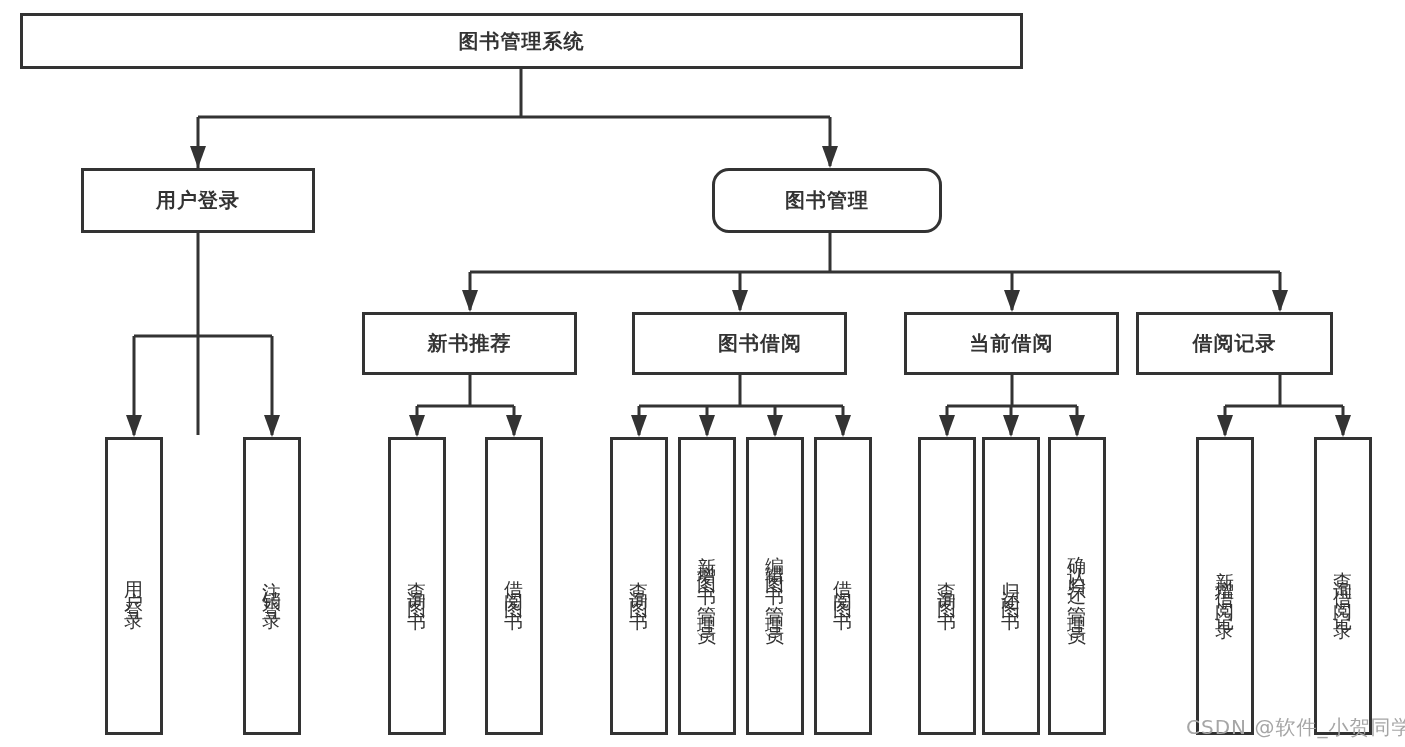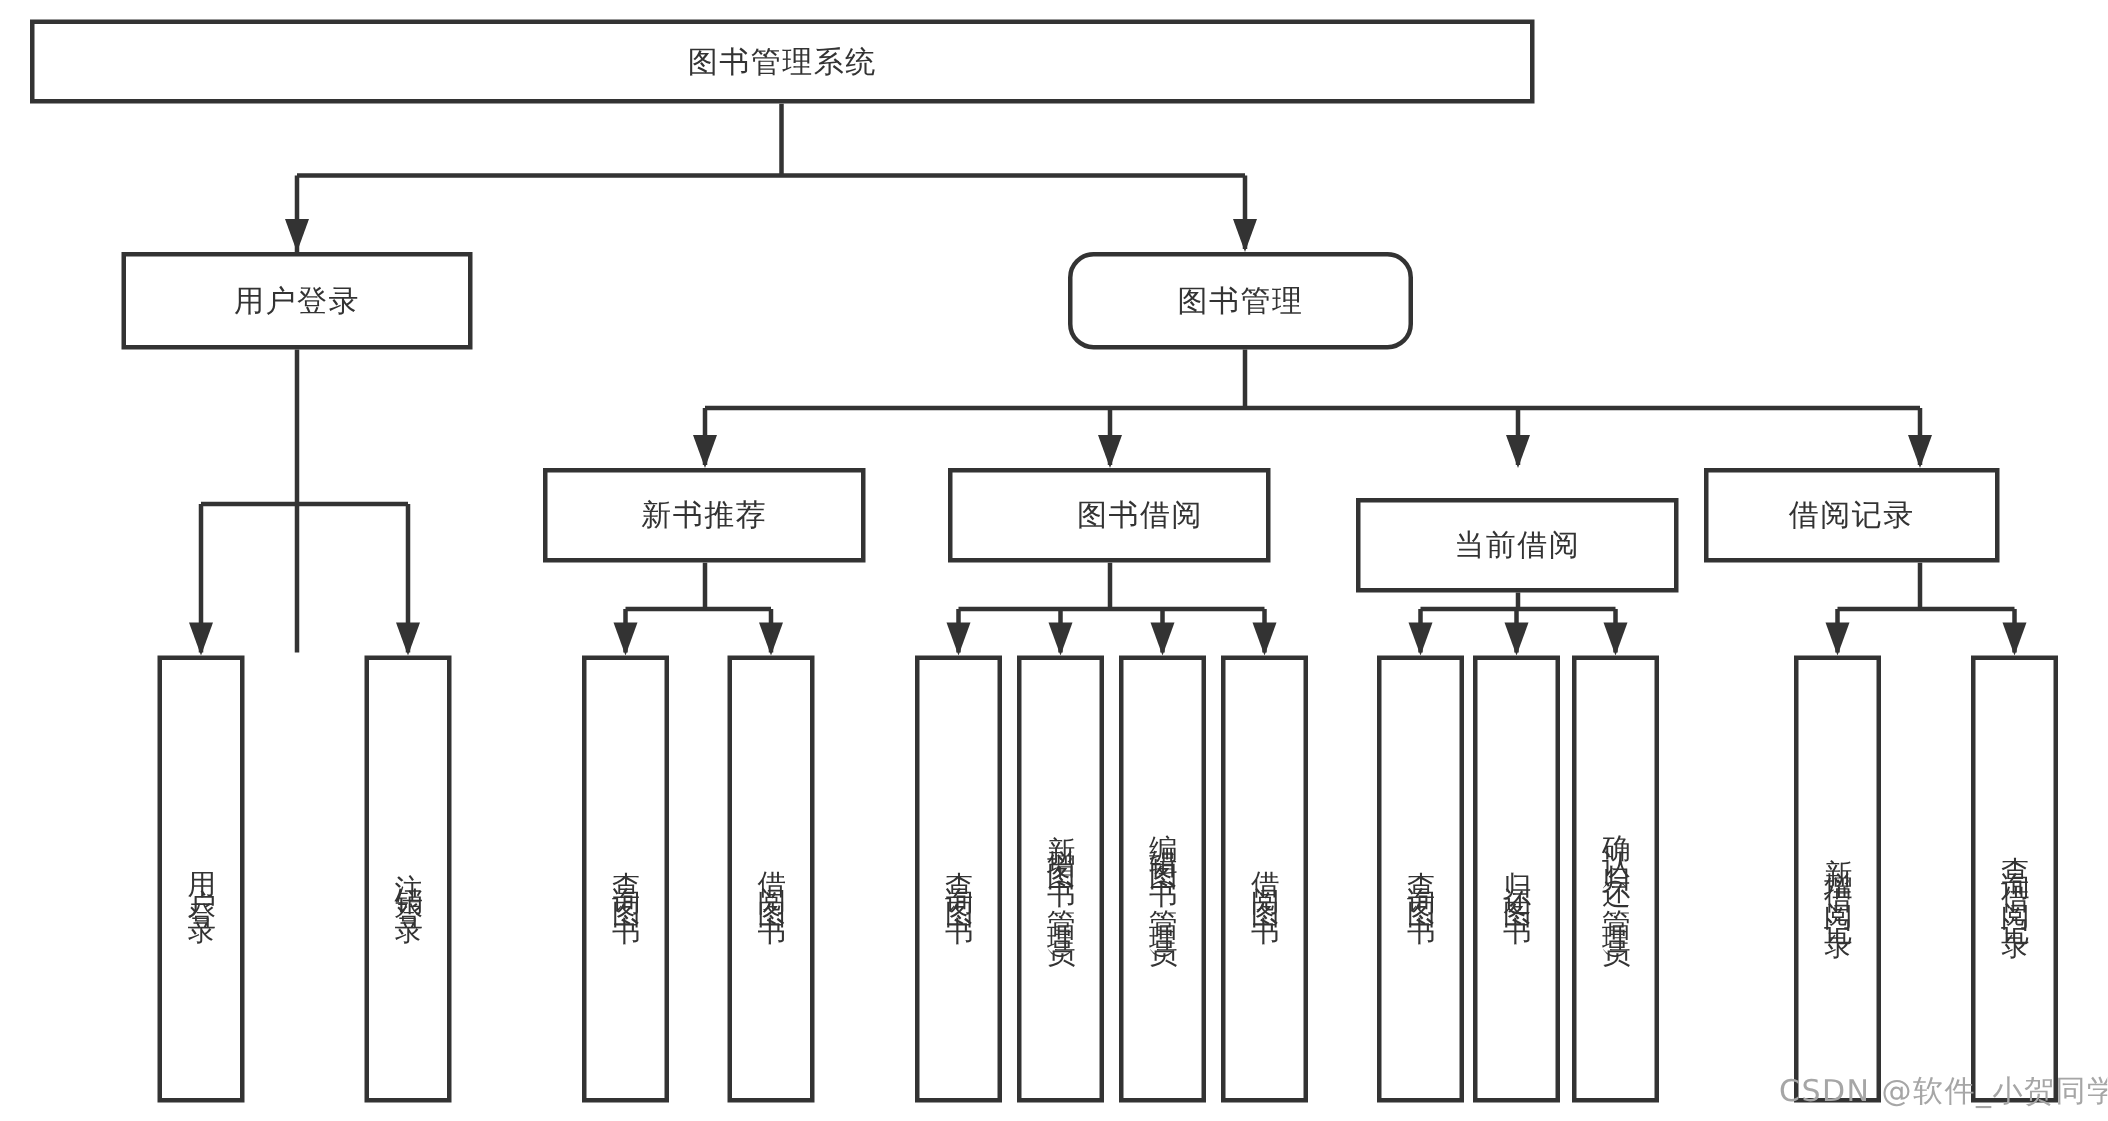--- a/index.html
+++ b/index.html
@@ -26,20 +26,21 @@
     box-sizing: border-box;
     border: 3px solid #333333;
     background: #ffffff;
     display: flex;
     align-items: center;
     justify-content: center;
     font-size: 20px;
     color: #333333;
     letter-spacing: 1px;
     z-index: 2;
+    font-weight: bold;
   }
   .leaf {
     position: absolute;
     box-sizing: border-box;
     top: 437px;
     height: 298px;
     width: 58px;
     border: 3px solid #333333;
     background: #ffffff;
     display: flex;
@@ -124,21 +125,21 @@
     </g>
   </svg>
 
   <div class="hbox" style="left:20px; top:13px; width:1003px; height:56px;">图书管理系统</div>
 
   <div class="hbox" style="left:81px; top:168px; width:234px; height:65px;">用户登录</div>
   <div class="hbox" style="left:712px; top:168px; width:230px; height:65px;border-radius:17px;">图书管理</div>
 
   <div class="hbox" style="left:362px; top:312px; width:215px; height:63px;">新书推荐</div>
   <div class="hbox" style="left:632px; top:312px; width:215px; height:63px;padding-left:41px;">图书借阅</div>
-  <div class="hbox" style="left:904px; top:312px; width:215px; height:63px;margin-top:20px;">当前借阅</div>
+  <div class="hbox" style="left:904px; top:312px; width:215px; height:63px;">当前借阅</div>
   <div class="hbox" style="left:1136px; top:312px; width:197px; height:63px;">借阅记录</div>
 
   <div class="leaf" style="left:105px;">
     <span class="vtext">用户登录</span>
   </div>
   <div class="leaf" style="left:243px;">
     <span class="vtext">注销登录</span>
   </div>
 
   <div class="leaf" style="left:388px;">

